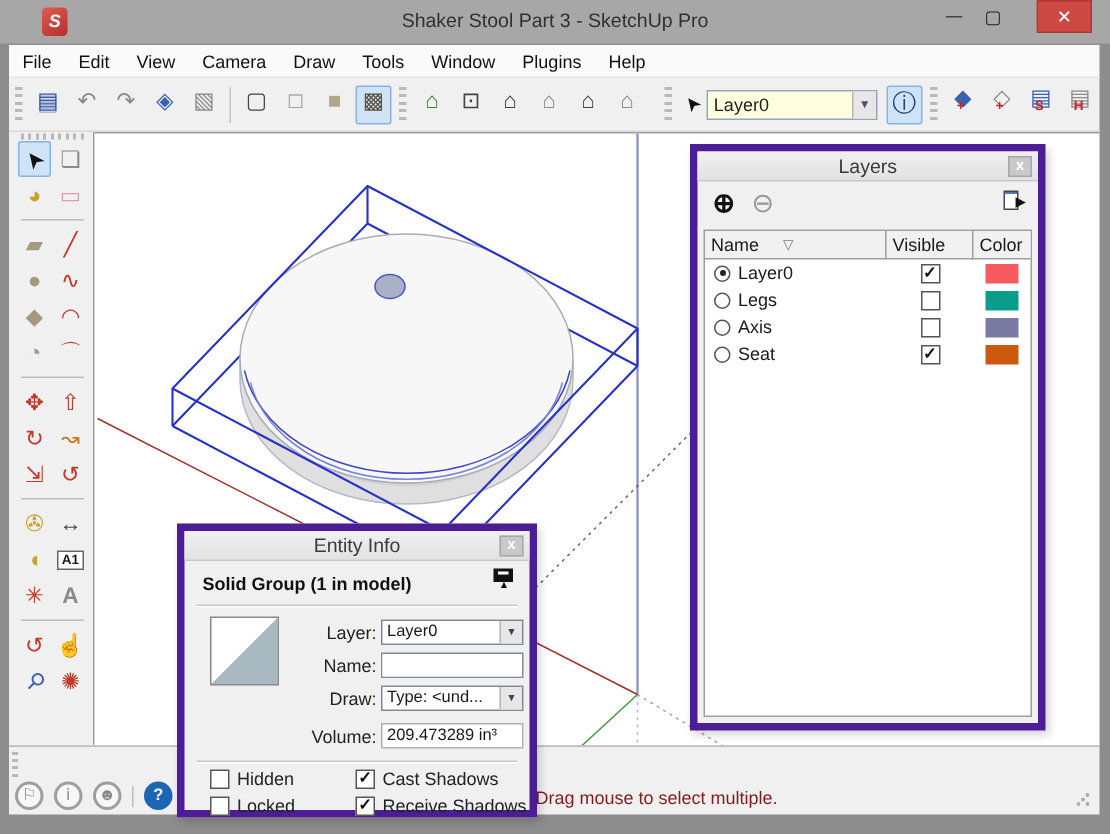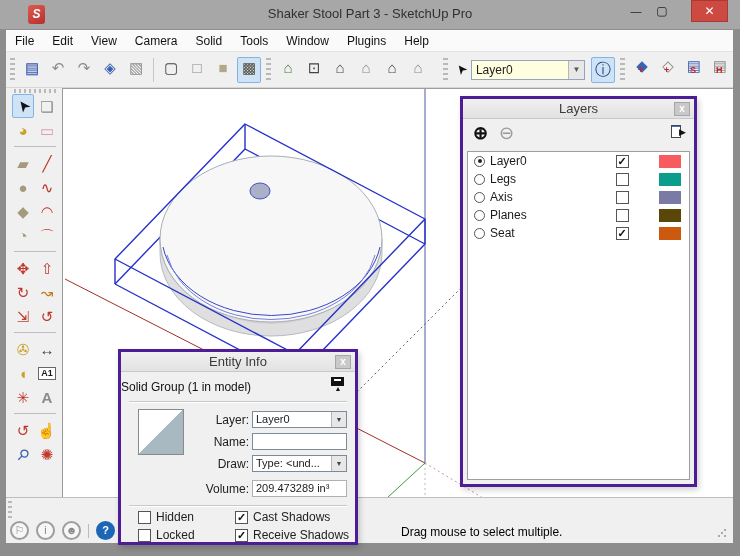--- a/index.html
+++ b/index.html
@@ -57,26 +57,26 @@
 
   
   .measrow{position:absolute;left:6px;top:497px;width:727px;height:23px;background:#f0f0f0;border-top:1px solid #bdbdbd;}
   .measrow .vg{position:absolute;left:2px;top:3px;width:4px;height:17px;background:repeating-linear-gradient(to bottom,#b9b9b9 0 2px,transparent 2px 5px);}
   .measbox{position:absolute;left:8px;top:2px;width:106px;height:19px;background:#f7f7f7;border:1px solid #a8a8a8;text-align:center;line-height:17px;font-size:12px;color:#222;}
   .statusrow{position:absolute;left:6px;top:520px;width:727px;height:23px;background:#f0f0f0;}
   .sicons{position:absolute;left:4px;top:1px;display:flex;align-items:center;gap:7px;}
   .sicon{width:19px;height:19px;border:2px solid #9e9e9e;border-radius:50%;background:#f7f7f7;color:#8a8a8a;font-size:11px;display:grid;place-items:center;line-height:1;}
   .sicon.help{background:#1c66b5;border-color:#1c66b5;color:#fff;font-weight:bold;}
   .ssep{width:1px;height:14px;background:#bbb;}
-  .smsg{position:absolute;left:351px;top:5px;font-size:12px;color:#000000;margin-left:44px;}
+  .smsg{position:absolute;left:351px;top:5px;font-size:12px;color:#7f1d1d;}
   .rgrip{position:absolute;right:6px;bottom:5px;width:10px;height:10px;
     background:radial-gradient(circle at 8px 2px,#aaa 1px,transparent 1.5px),radial-gradient(circle at 8px 8px,#aaa 1px,transparent 1.5px),radial-gradient(circle at 2px 8px,#aaa 1px,transparent 1.5px),radial-gradient(circle at 5px 5px,#aaa 1px,transparent 1.5px);}
 
   
-  .panel{position:absolute;background:#f0f0f0;border:3px solid #4c1d95;box-shadow:2px 3px 6px rgba(0,0,0,.18);}
+  .panel{position:absolute;background:#f0f0f0;border:5px solid #4c1d95;box-shadow:2px 3px 6px rgba(0,0,0,.18);}
   .ptitle{height:20px;background:linear-gradient(#f0f0f0,#e2e2e2);border-bottom:1px solid #c9c9c9;text-align:center;font-size:13px;color:#3a3a3a;line-height:19px;position:relative;}
   .pclose{position:absolute;right:4px;top:3px;width:16px;height:14px;background:#c9c9c9;border:1px solid #a6a6a6;color:#fff;font-size:10px;font-weight:bold;text-align:center;line-height:12px;}
 
   
   .layers-panel{left:460px;top:96px;width:237px;height:391px;}
   .ltools{position:relative;height:31px;}
   .circbtn{position:absolute;top:5px;font-size:18px;line-height:1;}
   .addl{left:10px;color:#111;font-weight:bold;}
   .reml{left:36px;color:#999;}
   .ldetails{position:absolute;right:8px;top:6px;display:flex;align-items:center;}
@@ -94,21 +94,21 @@
   .radio.on::after{content:"";position:absolute;left:2.5px;top:2.5px;width:4px;height:4px;border-radius:50%;background:#222;}
   .lname{flex:1;}
   .vcell{width:58px;display:grid;place-items:center;flex:none;}
   .cb{width:13px;height:13px;border:1px solid #555;background:#fff;font-size:11px;font-weight:bold;line-height:11px;text-align:center;color:#111;}
   .cb.on::after{content:"✓";}
   .swcell{width:38px;display:grid;place-items:center;flex:none;}
   .swatch{width:22px;height:13px;}
 
   
   .entity-info{left:118px;top:349px;width:240px;height:196px;z-index:5;}
-  .ehead{position:absolute;left:0;top:28px;font-weight:normal;font-size:12px;color:#111;}
+  .ehead{position:absolute;left:12px;top:28px;font-weight:bold;font-size:12px;color:#111;}
   .collapse{position:absolute;right:10px;top:25px;width:14px;text-align:center;}
   .cbar{width:13px;height:9px;background:#111;position:relative;}
   .cbar::after{content:"";position:absolute;left:3px;top:2px;width:7px;height:2px;background:#fff;}
   .ctri{font-size:7px;color:#111;line-height:6px;}
   .egroove{position:absolute;left:8px;right:8px;height:1px;background:#c8c8c8;box-shadow:0 1px 0 #fff;}
   .thumb{position:absolute;left:17px;top:57px;width:46px;height:46px;border:1px solid #8a8a8a;background:linear-gradient(to bottom right,#fff 49.5%,#a9b9c2 50%);}
   .flabel{position:absolute;width:62px;text-align:right;font-size:12px;color:#222;}
   .ffield{position:absolute;left:131px;width:95px;height:17px;display:flex;border:1px solid #7d8a9a;background:#fff;}
   .ffield .val{flex:1;padding:1px 3px;font-size:11px;white-space:nowrap;overflow:hidden;}
   .ffield .drop{width:15px;background:#e7e7e7;border-left:1px solid #b5b5b5;display:grid;place-items:center;font-size:7px;color:#444;}
@@ -128,21 +128,21 @@
     <div class="winbtn max">▢</div>
     <div class="winbtn close">✕</div>
   </div>
 
   <div class="menubar">
 
   <div class="mitem">File</div>
       <div class="mitem">Edit</div>
       <div class="mitem">View</div>
       <div class="mitem">Camera</div>
-      <div class="mitem">Solid</div>
+      <div class="mitem">Draw</div>
       <div class="mitem">Tools</div>
       <div class="mitem">Window</div>
       <div class="mitem">Plugins</div>
       <div class="mitem">Help</div>
     </div>
 
   <div class="toolbar">
     <div style="display:flex;align-items:center;">
 
     <div class="gripv"></div>
@@ -390,20 +390,32 @@
     </div>
     <div class="ltools">
       <span class="circbtn addl">⊕</span>
       <span class="circbtn reml">⊖</span>
       <div class="ldetails">
         <span class="pg"></span>
         <span class="pgarrow">▶</span>
       </div>
     </div>
     <div class="llist">
+      <div class="lheader">
+        <div class="lh name">
+          <span>Name</span>
+          <span class="sortg">▽</span>
+        </div>
+        <div class="lh vis">
+            <span>Visible</span>
+          </div>
+        <div class="lh col">
+            <span>Color</span>
+          </div>
+      </div>
       <div>
 
       <div class="lrow">
             <span class="radio on"></span>
             <span class="lname">Layer0</span>
             <span class="vcell">
               <span class="cb on"></span>
             </span>
             <span class="swcell">
               <span class="swatch" style="background: rgb(247, 91, 94);"></span>
@@ -424,30 +436,20 @@
             <span class="lname">Axis</span>
             <span class="vcell">
               <span class="cb"></span>
             </span>
             <span class="swcell">
               <span class="swatch" style="background: rgb(123, 122, 164);"></span>
             </span>
           </div>
           <div class="lrow">
             <span class="radio"></span>
-            <span class="lname">Planes</span>
-            <span class="vcell">
-              <span class="cb"></span>
-            </span>
-            <span class="swcell">
-              <span class="swatch" style="background: rgb(89, 70, 8);"></span>
-            </span>
-          </div>
-          <div class="lrow">
-            <span class="radio"></span>
             <span class="lname">Seat</span>
             <span class="vcell">
               <span class="cb on"></span>
             </span>
             <span class="swcell">
               <span class="swatch" style="background: rgb(204, 90, 14);"></span>
             </span>
           </div>
         </div>
     </div>

